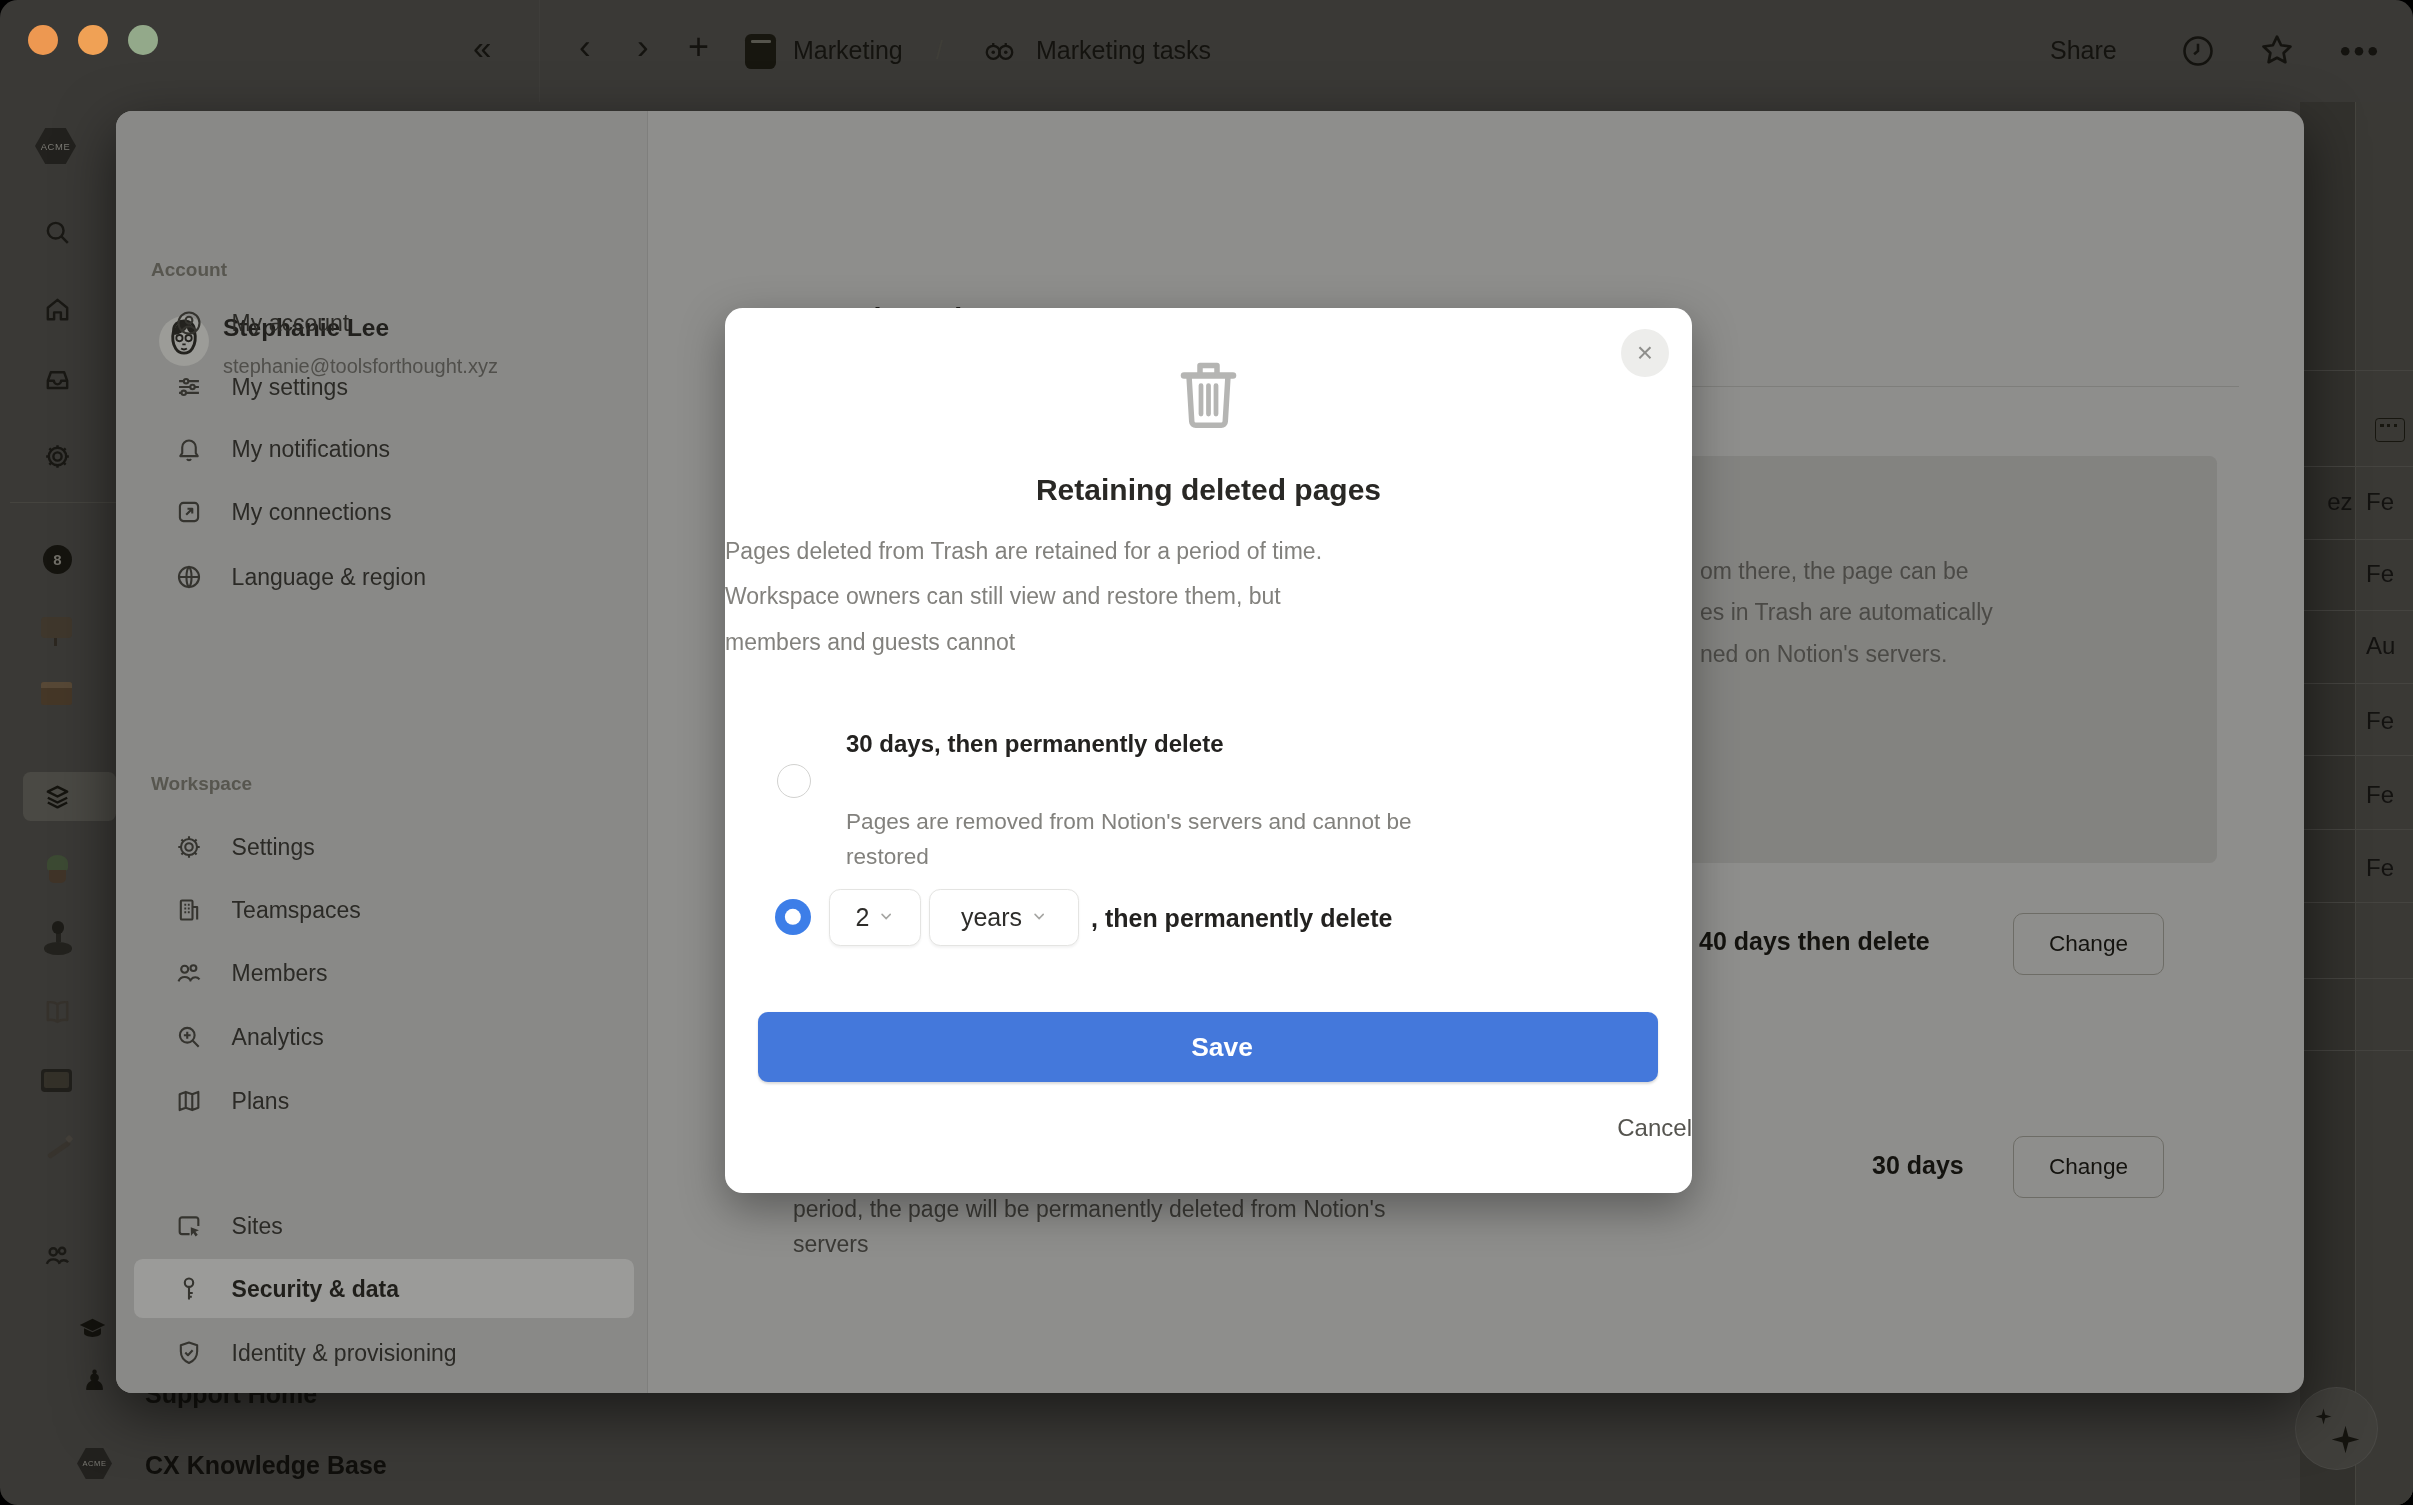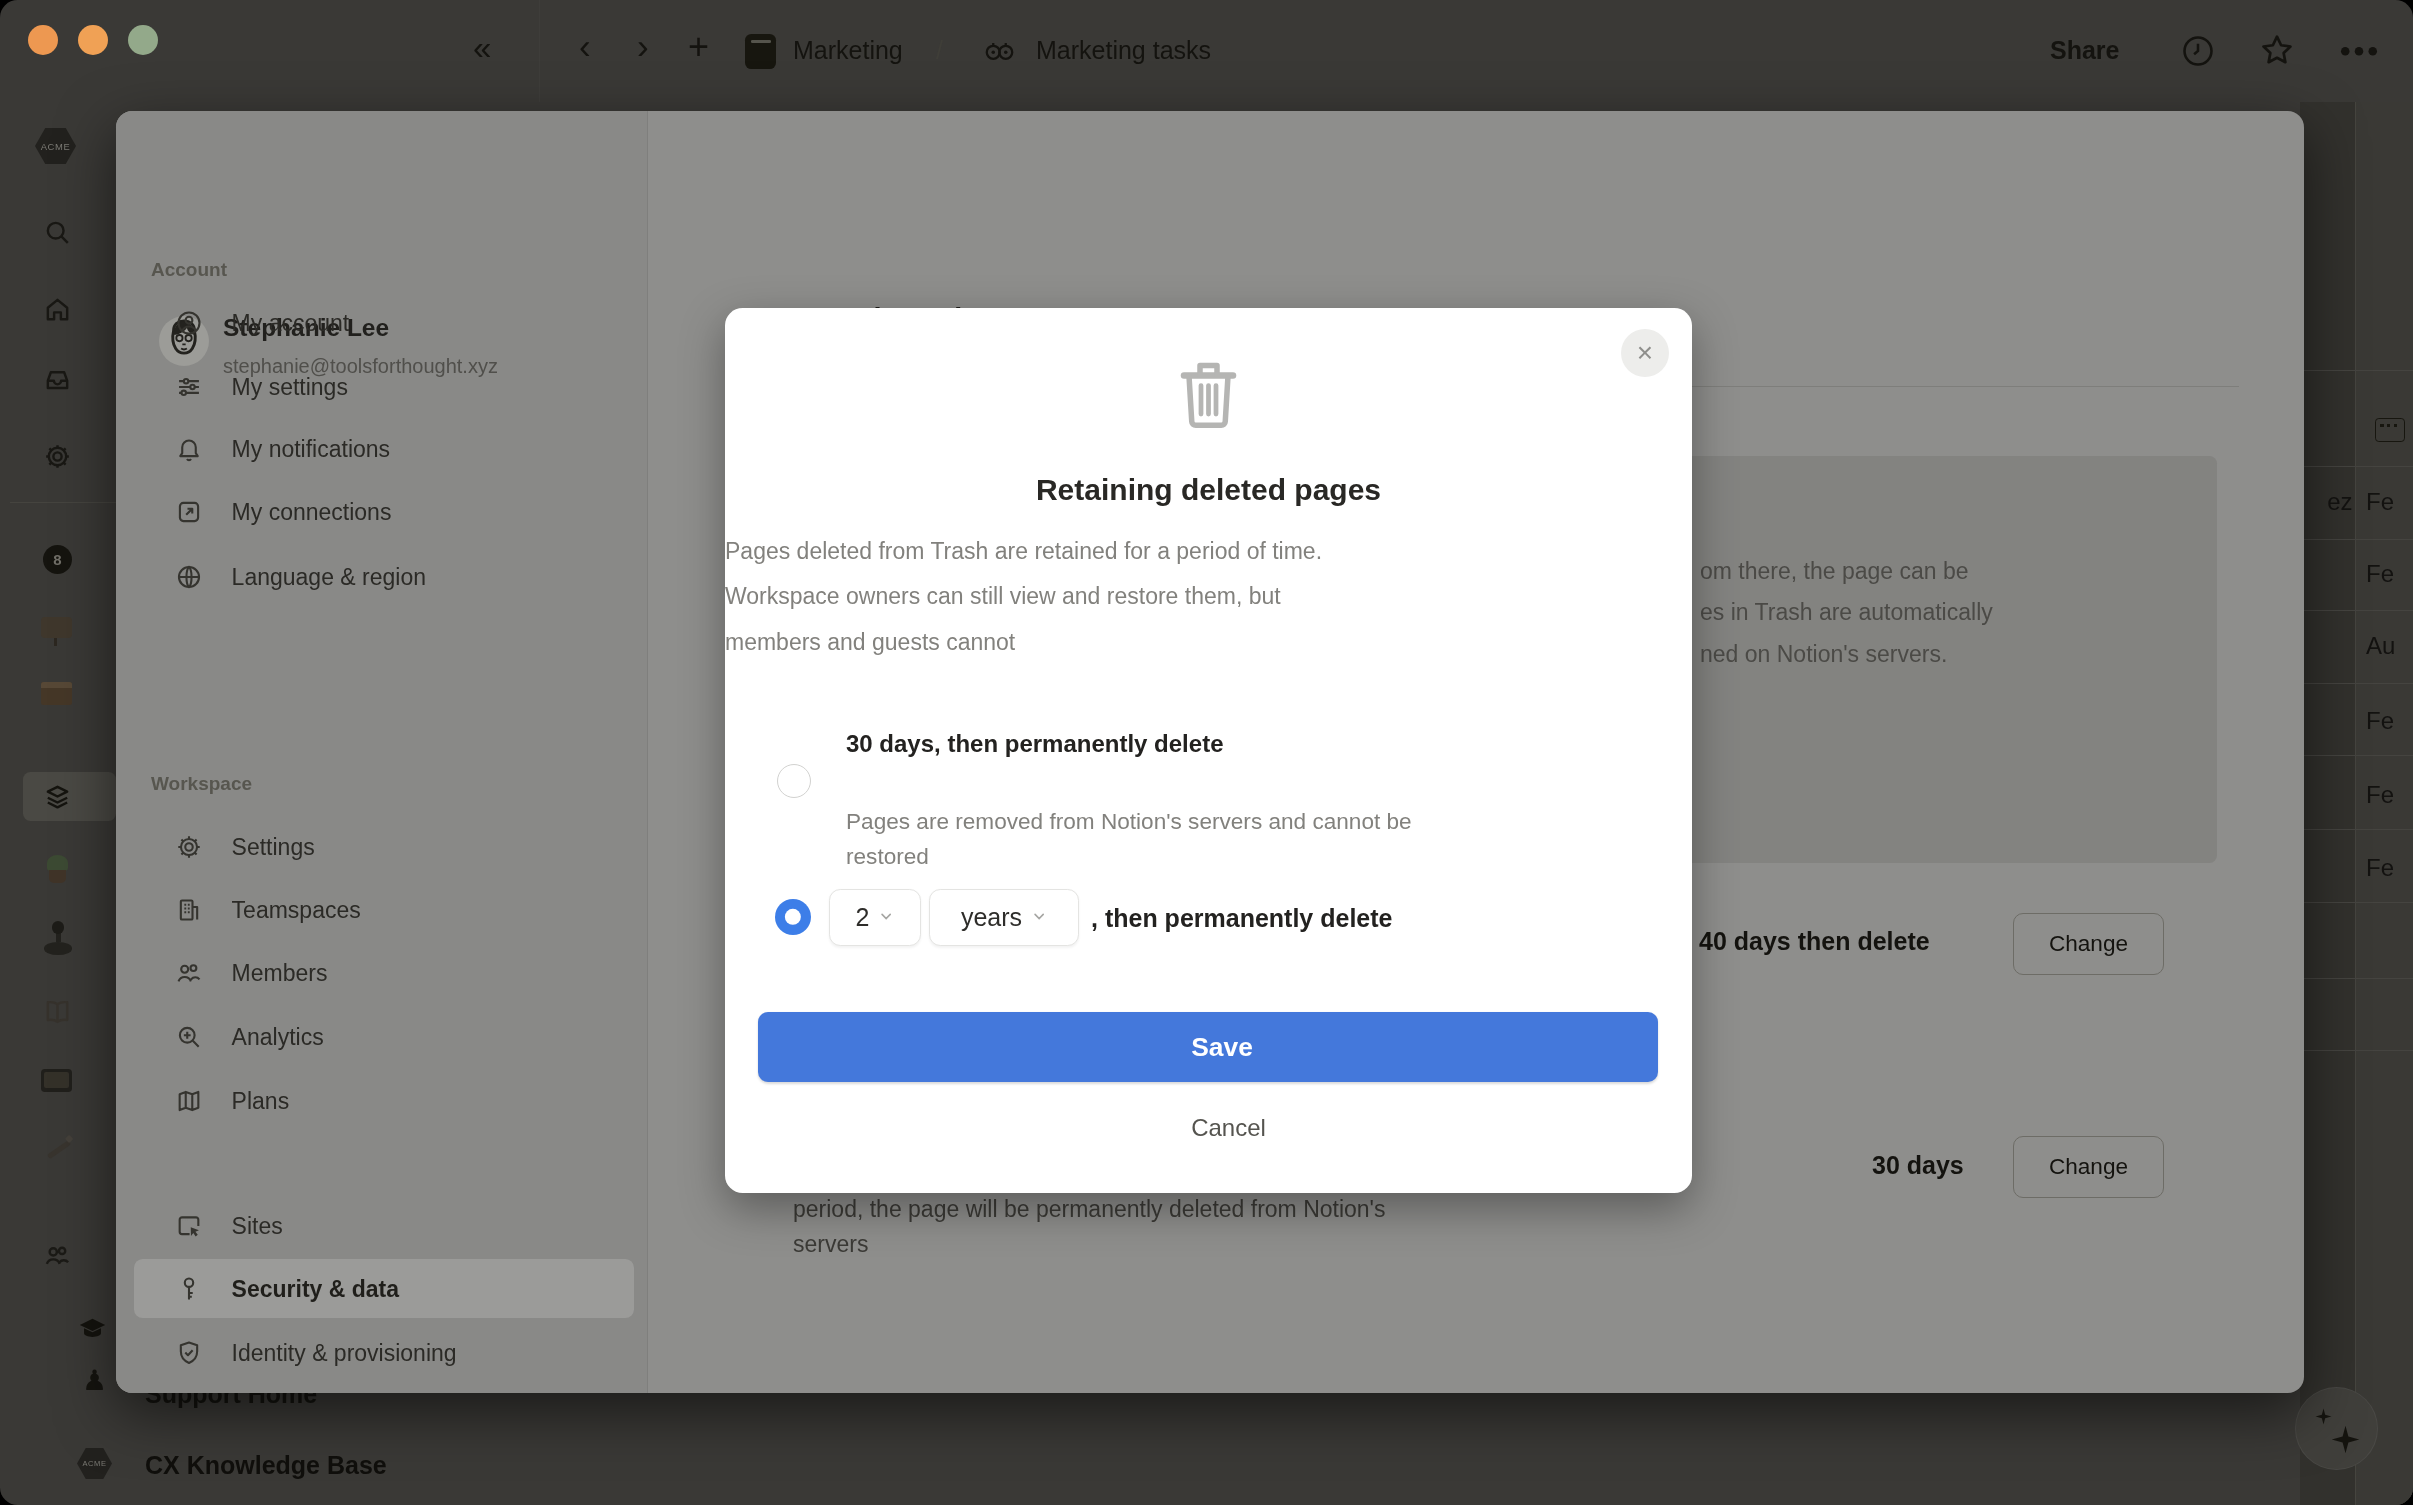--- a/index.html
+++ b/index.html
@@ -67,21 +67,21 @@
   .opt1-label { position:absolute; left:121px; top:422px; font-size:24px; font-weight:700; color:#232220; }
   .opt1-sub { position:absolute; left:121px; font-size:22.6px; color:#82817d;margin-top:37px; }
   .dd { position:absolute; top:581px; height:57px; background:#fff; border:1.3px solid #e4e4e2; border-radius:11.3px;
     box-shadow:0 1.3px 2.5px rgba(0,0,0,0.05); display:flex; align-items:center; }
   .dd .val { font-size:25px; color:#2e2d2a; font-weight:500; }
   .dd .chev { margin-left:8.8px; color:#a6a6a3; }
   .opt2-suffix { position:absolute; left:366px; top:596px; font-size:25px; font-weight:600; color:#232220; }
   #save-btn { position:absolute; left:33px; top:704px; width:900px; height:70px; background:#4478db; border-radius:10px;
     display:flex; align-items:center; justify-content:center; color:#fff; font-size:26.4px; font-weight:600;
     box-shadow:0 1.3px 2.5px rgba(0,0,0,0.15);padding-left:28px; }
-  #cancel-btn { position:absolute; left:0; width:100%; top:806px; text-align:center; font-size:24px; color:#55544f;padding-left:40px; }
+  #cancel-btn { position:absolute; left:0; width:100%; top:806px; text-align:right; font-size:24px; color:#55544f;padding-left:40px; }
   
   #sparkle-btn { position:absolute; left:2295px; top:1387px; width:83px; height:83px; border-radius:50%;
     background:#403f3b; border:1.3px solid rgba(255,255,255,0.05); }
   #sparkle-btn svg { position:absolute; color:#15140f; }
 </style>
 </head>
 <body>
 
 <div id="window">
 
@@ -106,21 +106,21 @@
       <svg width="35" height="30" viewBox="0 0 28 24" fill="none" stroke="currentColor" stroke-width="1.8">
         <circle cx="9" cy="13" r="5.2"></circle>
           <circle cx="19" cy="13" r="5.2"></circle>
         <circle cx="9" cy="13" r="1.4" fill="currentColor" stroke="none"></circle>
         <circle cx="19" cy="13" r="1.4" fill="currentColor" stroke="none"></circle>
         <path d="M9 7.8V5.5M19 7.8V5.5"></path>
       </svg>
     </div>
     <div class="tb-glyph" style="left:1036px; top:36px; font-size:25px;">Marketing tasks</div>
 
-    <div class="tb-glyph" style="left:2050px; top:36px; font-size:25px;font-weight:bold;">Share</div>
+    <div class="tb-glyph" style="left:2050px; top:36px; font-size:25px;">Share</div>
     <div class="tb-icon" style="left:2180px; top:33px;">
       <svg width="36" height="36" viewBox="0 0 24 24" fill="none" stroke="currentColor" stroke-width="1.7">
         <circle cx="12" cy="12" r="9"></circle>
           <path d="M12 7.2v4.8l-2.6 2.2"></path>
       </svg>
     </div>
     <div class="tb-icon" style="left:2258px; top:31px;">
       <svg width="38" height="38" viewBox="0 0 24 24" fill="none" stroke="currentColor" stroke-width="1.7" stroke-linejoin="round">
         <path d="M12 3.6l2.6 5.4 5.9.8-4.3 4.1 1.1 5.8L12 16.9l-5.3 2.8 1.1-5.8-4.3-4.1 5.9-.8z"></path>
       </svg>

